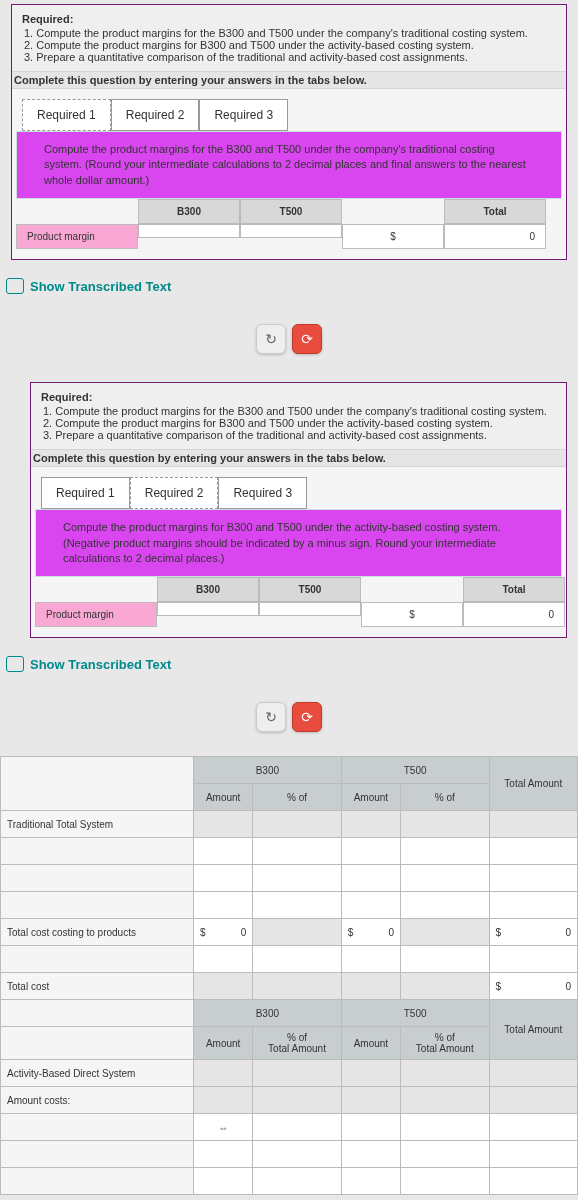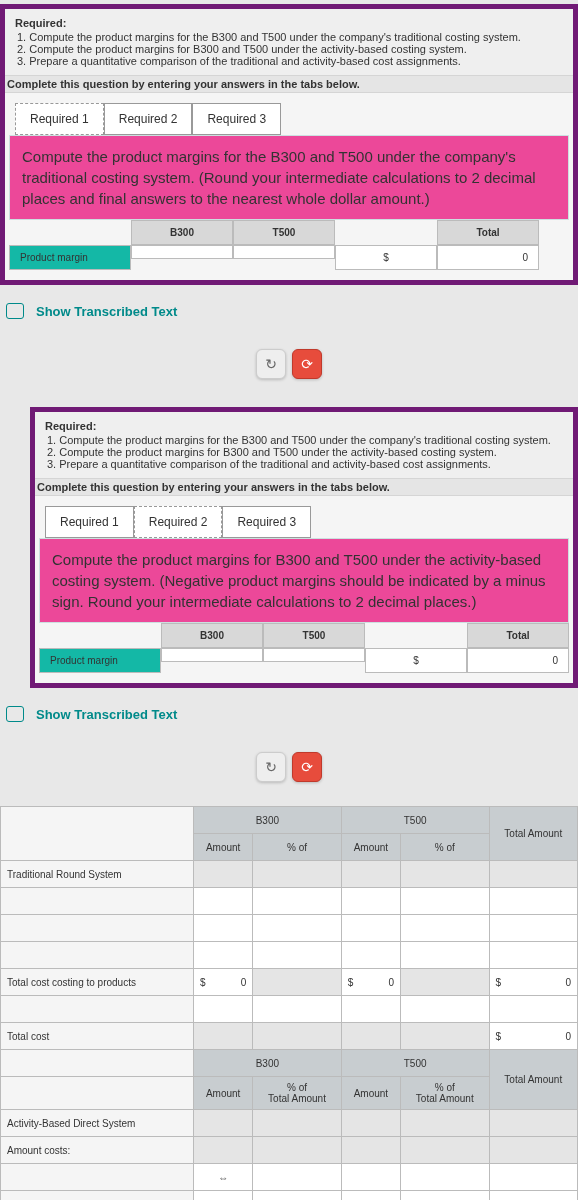--- a/index.html
+++ b/index.html
@@ -1,30 +1,30 @@
 <!DOCTYPE html>
 <html><head>
 <meta charset="utf-8">
 <style>
 body{margin:0;background:#e8e8e8;font-family:Arial,sans-serif;font-size:11px;color:#333}
-.panel{background:#f5f5f5;border:5px solid #701a75;margin:4px 0}
+.panel{background:#f5f5f5;border:1px solid #701a75;margin:4px 11px}
 .req-block{padding:8px 10px;background:#efefef}
 .req-title{font-weight:bold;margin-bottom:2px}
 .req-list{margin:0 0 0 2px}
 .complete-bar{background:#e5e5e5;padding:2px;font-weight:bold;border-top:1px solid #d5d5d5;border-bottom:1px solid #d5d5d5}
 .tabs{display:flex;gap:0;padding:10px 10px 0}
 .tab{background:#fff;border:1px dashed #999;padding:8px 14px;font-size:12px;cursor:pointer}
 .tab.solid{border-style:solid}
-.instr{background:#ec4899;padding:10px 12px;margin:0 4px;border:1px solid #cce0e0;font-size:15px;line-height:1.4}
+.instr{background:#d946ef;padding:10px 27px;margin:0 4px;border:1px solid #cce0e0;font-size:11px;line-height:1.4}
 .mini-table{display:flex;margin:0 4px 10px}
 .mt-cell{border:1px solid #bbb;padding:6px 10px;text-align:center;min-width:80px;font-size:10px}
 .mt-head{background:#d8d8d8;font-weight:bold}
 .mt-body{background:#fff}
-.mt-label{background:#14b8a6;text-align:left;min-width:100px}
-.link-row{padding:14px 6px;color:#008a8a;font-weight:bold;font-size:13px;display:flex;align-items:center;gap:12px}
+.mt-label{background:#f9a8d4;text-align:left;min-width:100px}
+.link-row{padding:14px 6px;color:#008a8a;font-weight:bold;font-size:13px;display:flex;align-items:center;gap:6px}
 .bubble-icon{width:16px;height:14px;border:1.5px solid #008a8a;border-radius:3px;position:relative}
 .btn-row{display:flex;gap:6px;justify-content:center;padding:16px 0 24px}
 .round-btn{width:28px;height:28px;border-radius:6px;display:flex;align-items:center;justify-content:center;font-size:14px;cursor:pointer;box-shadow:0 1px 3px rgba(0,0,0,.2)}
 .btn-gray{background:#eee;border:1px solid #ccc;color:#666}
 .btn-red{background:#e74c3c;border:1px solid #c0392b;color:#fff}
 .big-table{width:100%;border-collapse:collapse;background:#fff}
 .big-table td,.big-table th{border:1px solid #bbb;padding:5px 6px;font-size:10px;height:16px}
 .big-table th{background:#c8cdd0;font-weight:normal;text-align:center}
 .big-table .rowlabel{text-align:left;background:#f5f5f5;width:180px}
 .grey-cell{background:#e5e5e5}
@@ -142,21 +142,21 @@
     <th colspan="2">T500</th>
     <th rowspan="2">Total Amount</th>
   </tr>
   <tr>
     <th>Amount</th>
     <th>% of</th>
     <th>Amount</th>
     <th>% of</th>
   </tr>
   <tr>
-        <td class="rowlabel">Traditional Round System</td>
+        <td class="rowlabel">Traditional Total System</td>
         <td class="grey-cell"></td>
         <td class="grey-cell"></td>
         <td class="grey-cell"></td>
         <td class="grey-cell"></td>
         <td class="grey-cell"></td>
       </tr>
   <tr>
         <td class="rowlabel"></td>
         <td></td>
         <td></td>

